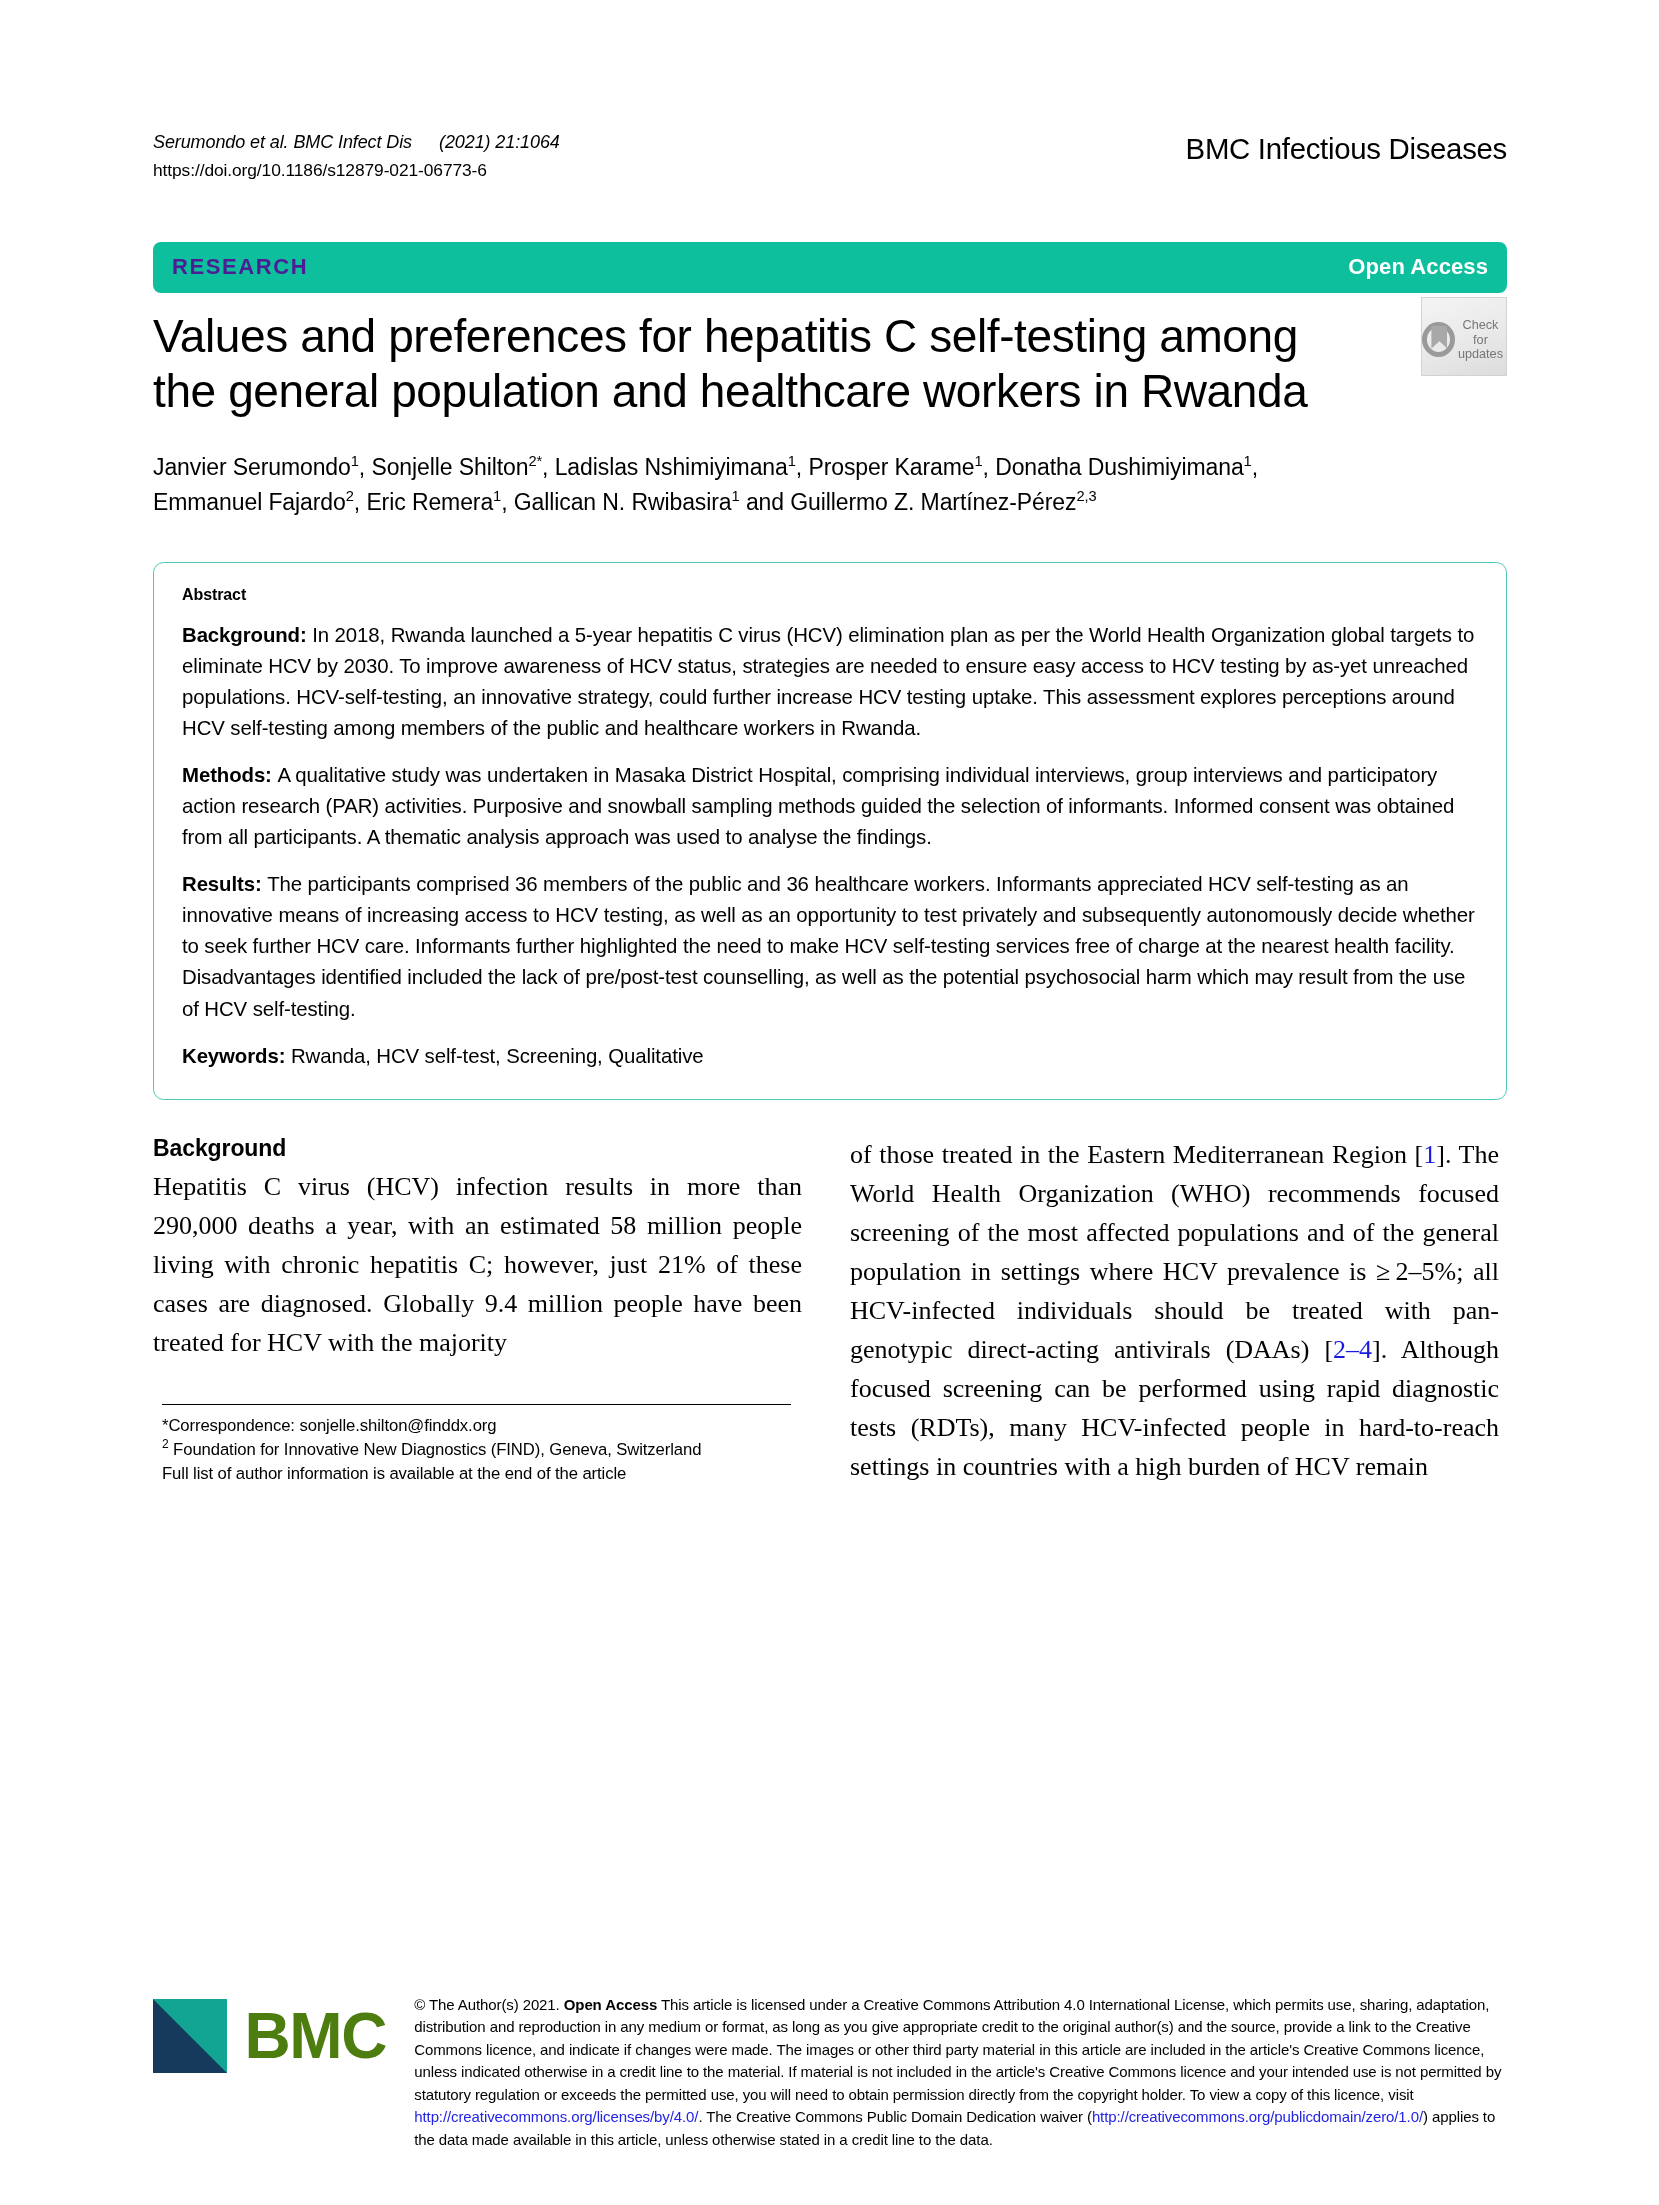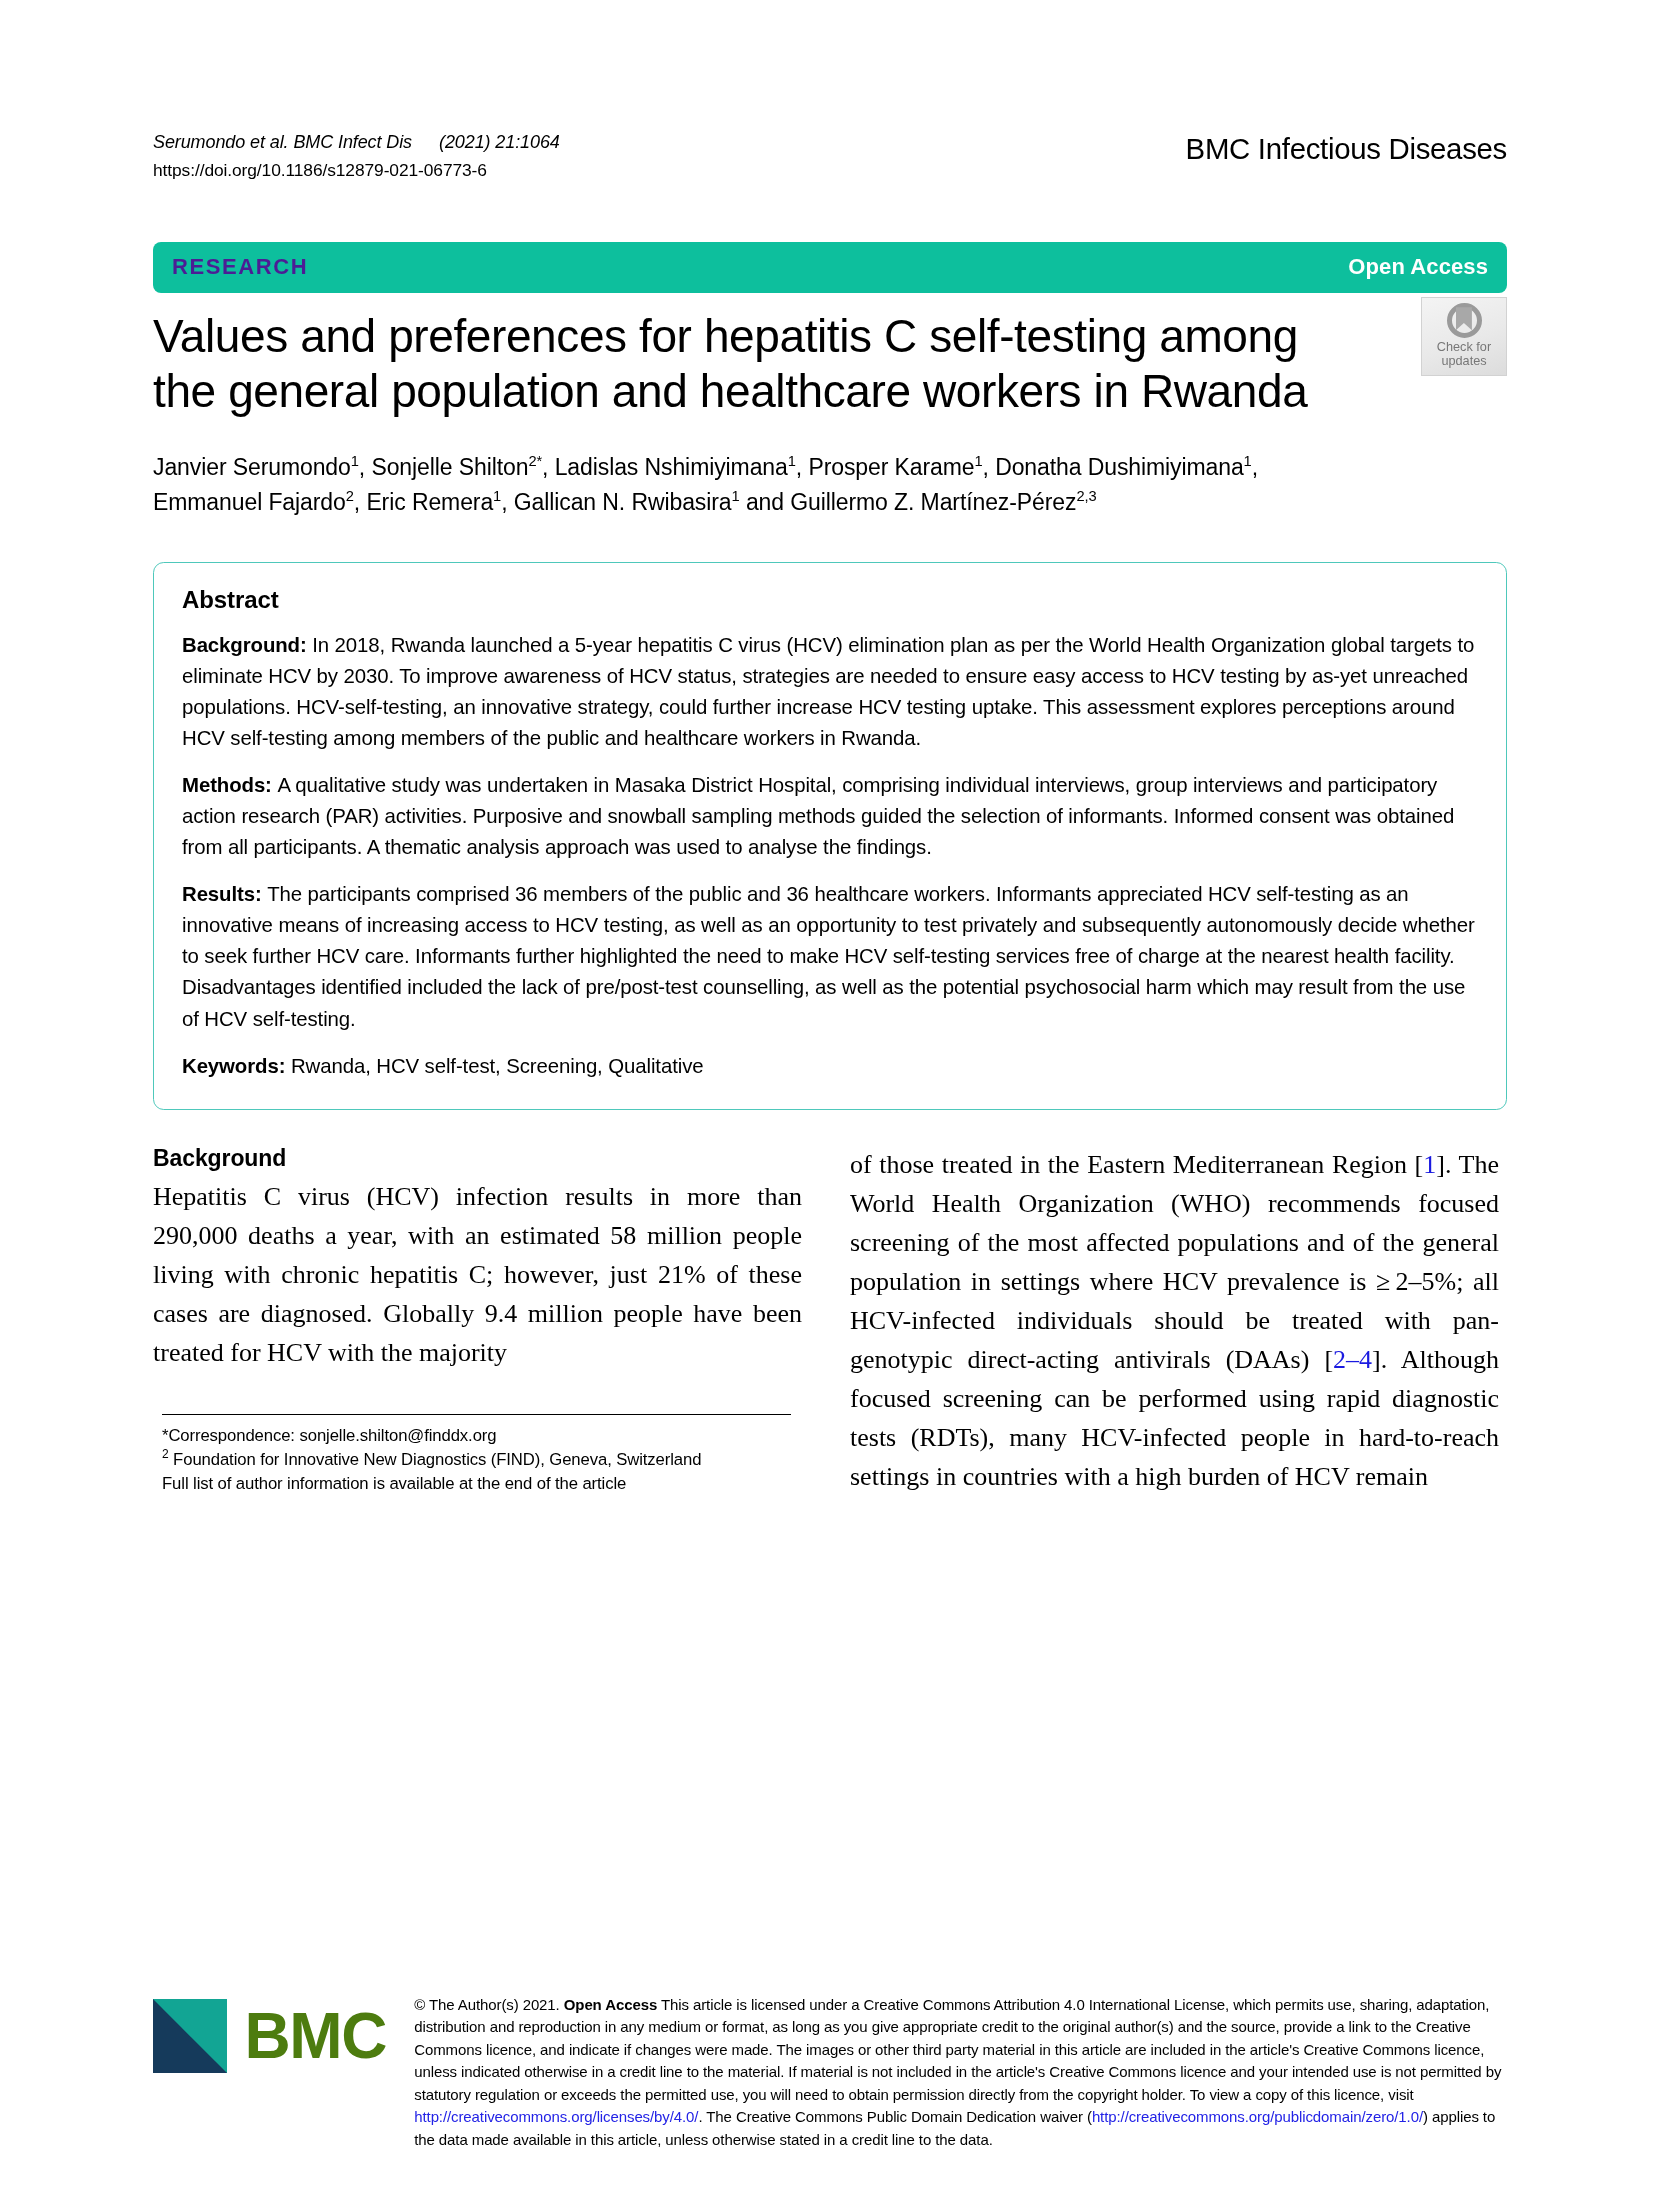--- a/index.html
+++ b/index.html
@@ -110,21 +110,21 @@
   
   .crossmark {
     position: absolute;
     right: 0;
     top: -12px;
     width: 86px;
     height: 79px;
     background: linear-gradient(160deg,#f4f4f4 0%,#e9e9e9 55%,#dcdcdc 100%);
     border: 0.7px solid #d2d2d2;
     display: flex;
-    flex-direction: column;
+    flex-direction: row;
     align-items: center;
     justify-content: flex-start;
     box-sizing: border-box;
     padding-top: 5.4px;
   }
   .crossmark-icon {
     width: 35px;
     height: 35px;
     position: relative;
   }
@@ -154,21 +154,21 @@
 
   
   .abstract-box {
     margin-top: 43px;
     border: 1.3px solid #4ec8bb;
     border-radius: 10.7px;
     padding: 23px 28px 27px 28px;
     box-sizing: border-box;
   }
   .abstract-heading {
-    font-size: 24px;
+    font-size: 16px;
     font-weight: bold;
     letter-spacing: -0.1px;
     margin: 0 0 16px 0;
   }
   .abs-para {
     font-size: 20.4px;
     line-height: 1.52;
     letter-spacing: -0.1px;
     margin: 0 0 16px 0;
     text-align: left;

